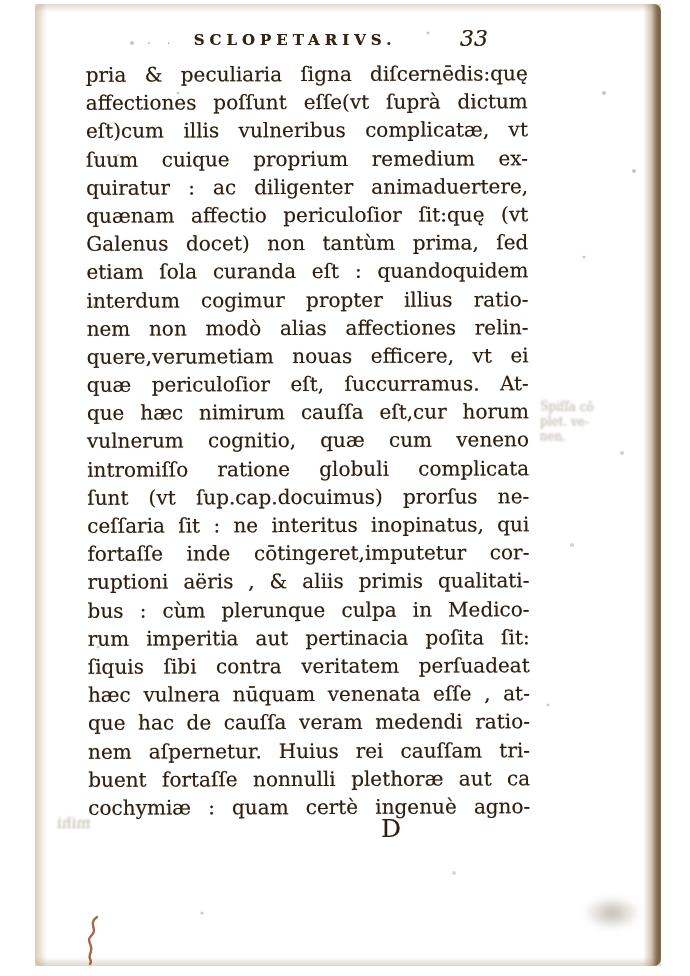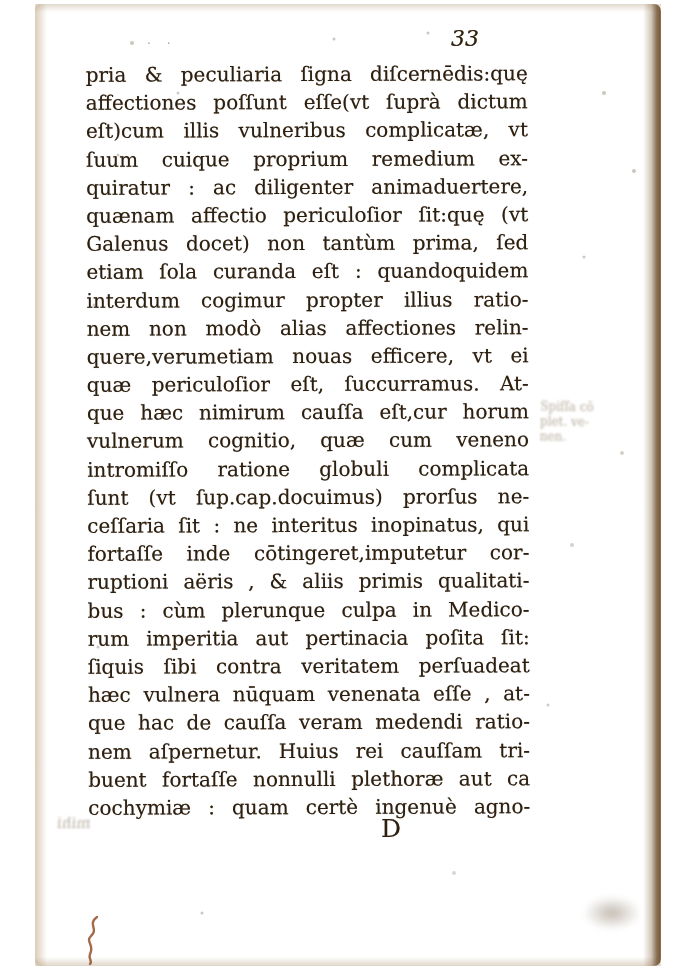--- a/index.html
+++ b/index.html
@@ -53,21 +53,21 @@
   .running-head{
     position:absolute;left:130px;top:27px;width:260px;
     text-align:center;font-size:15px;font-weight:bold;letter-spacing:5px;
     color:#332412;text-shadow:0 0 .6px rgba(51,36,18,.6);
   }
   .stray-marks{
     position:absolute;left:112px;top:33px;font-size:12px;letter-spacing:6px;
     color:rgba(70,52,30,.45);
   }
   .folio{
-    position:absolute;left:416px;top:22px;width:46px;
+    position:absolute;left:416px;top:22px;width:46px;text-align:center;
     font-size:22px;font-style:italic;color:#31220f;
     text-shadow:0 0 .6px rgba(49,34,15,.55);
   }
   .textblock{
     position:absolute;left:52px;top:56px;width:442px;
     transform:rotate(-.2deg);
   }
   .line{
     height:28.2px;line-height:28.2px;font-size:20px;
     text-align:justify;text-align-last:justify;
@@ -116,20 +116,21 @@
     <div class="edge-left"></div>
     <div class="edge-top"></div>
     <div class="edge-bottom"></div>
     <div class="edge-right"></div>
 
     <div class="specks"></div>
     <div class="smudge"></div>
 
     <span class="stray-marks ink">· ·</span>
 
+    <div class="running-head">SCLOPETARIVS.</div>
 
     <div class="folio">33</div>
 
     <div class="textblock">
       <div class="line">pria &amp; peculiaria ſigna diſcernēdis:quę</div>
       <div class="line">affectiones poſſunt eſſe(vt ſuprà dictum</div>
       <div class="line">eſt)cum illis vulneribus complicatæ, vt</div>
       <div class="line">ſuum cuique proprium remedium ex-</div>
       <div class="line">quiratur : ac diligenter animaduertere,</div>
       <div class="line">quænam affectio periculoſior ſit:quę (vt</div>

